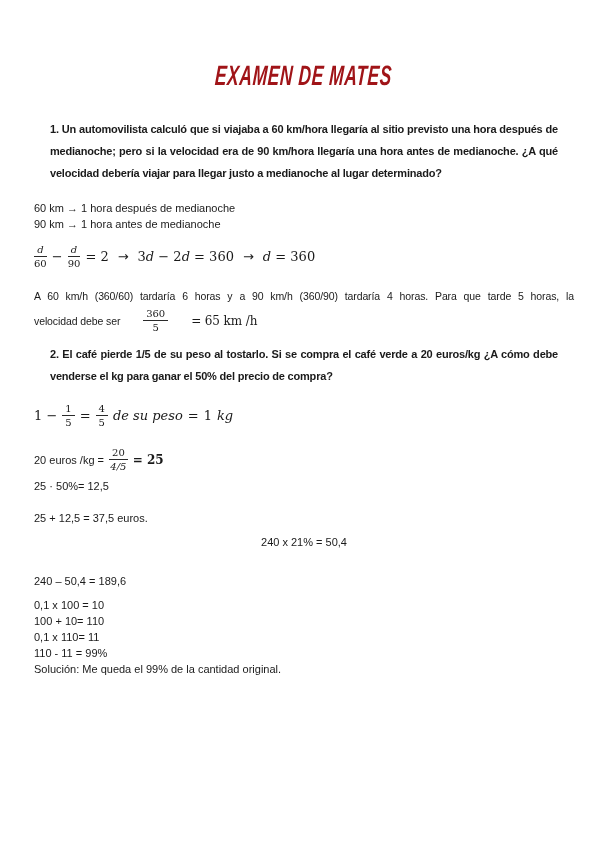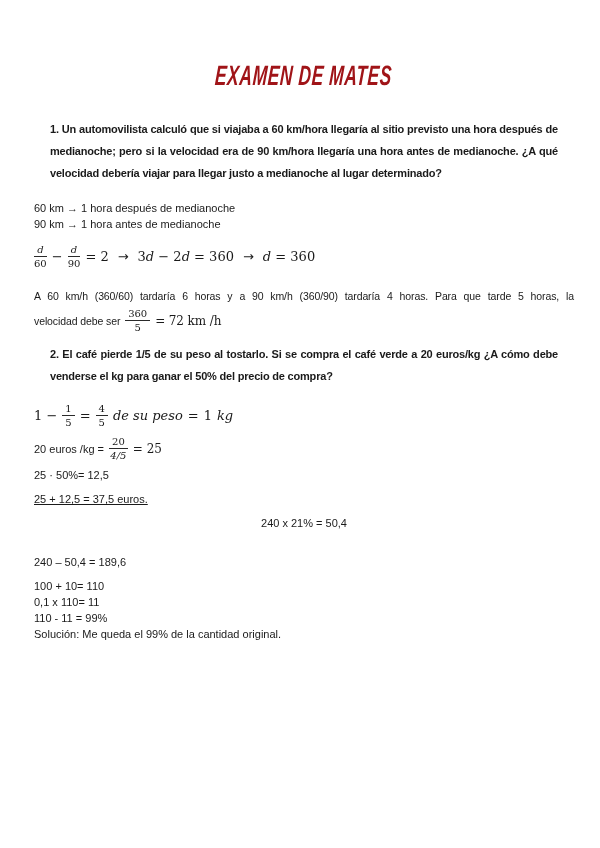--- a/index.html
+++ b/index.html
@@ -24,38 +24,38 @@
   .q2 { margin-top:10px; }
   .q3a { margin-top:18px; }
   .qb { margin-top:14px; }
   .givens { margin-top:8px; font-size:11px; line-height:16px; }
   .math {
     font-family:"DejaVu Serif", serif; font-size:13px;
     display:flex; align-items:center; gap:5px; white-space:nowrap;
   }
   .f1 { margin-top:12px; }
   .m2a { margin-top:10px; }
-  .m2b { margin-top:8px; font-size:12px; }
+  .m2b { margin-top:19px; font-size:12px; }
   .m2b .lead-sans { font-family:"Liberation Sans", sans-serif; font-size:11px; }
   .frac {
     display:inline-flex; flex-direction:column; align-items:center;
     font-size:10px; line-height:1.15; text-align:center;
     font-family:"DejaVu Serif", serif;
   }
   .frac .num { border-bottom:1px solid #2a2a2a; padding:0 3px 0.5px; }
   .frac .den { padding-top:0.5px; }
   .it { font-style:italic; }
-  .mstrong { font-weight:normal; font-size:12px;text-align:right; }
+  .mstrong { font-weight:bold; font-size:12px;text-align:right; }
   .arrow { margin:0 4px; font-family:"DejaVu Sans", sans-serif; }
   .body { font-size:10.5px; letter-spacing:-0.1px; margin:0; }
   .expl1 { margin-top:17px; line-height:20px; text-align:justify; text-align-last:justify; }
-  .expl2 { margin-top:2px; display:flex; align-items:center; gap:5px; }
+  .expl2 { margin-top:2px; display:flex; align-items:center; gap:23px; }
   .calc { font-size:11px; line-height:16px; margin:0; }
   .calc1 { margin-top:6px; }
-  .calc2 { margin-top:8px;text-decoration:underline; }
+  .calc2 { margin-top:16px; }
   .calc-a1 { margin-top:8px;text-align:center; }
   .calc-a2 { margin-top:23px; }
   .sols { margin-top:8px; font-size:11px; line-height:16px; }
 </style>
 </head>
 <body>
 
 <div class="page">
 
   <h1 class="title"><span class="title-inner">EXAMEN DE MATES</span></h1>
@@ -85,21 +85,21 @@
   </div>
 
   <p class="body expl1">A 60 km/h (360/60) tardaría 6 horas y a 90 km/h (360/90) tardaría 4 horas. Para que tarde 5 horas, la</p>
 
   <div class="body expl2">
     <span>velocidad debe ser</span>
     <span class="frac" style="font-size:10px;">
         <span class="num">360</span>
         <span class="den">5</span>
       </span>
-    <span class="math" style="margin:0;font-size:12px;">= 72 km /h</span>
+    <span class="math" style="margin:0;font-size:12px;">= 65 km /h</span>
   </div>
 
   <p class="q q2">2. El café pierde 1/5 de su peso al tostarlo. Si se compra el café verde a 20 euros/kg ¿A cómo debe venderse el kg para ganar el 50% del precio de compra?</p>
 
   <div class="math m2a">
     <span>1 −</span>
     <span class="frac">
         <span class="num">1</span>
         <span class="den">5</span>
       </span>
@@ -125,19 +125,20 @@
 
   <p class="calc calc1">25 · 50%= 12,5</p>
   <p class="calc calc2">25 + 12,5 = 37,5 euros.</p>
 
 
   <p class="calc calc-a1">240 x 21% = 50,4</p>
   <p class="calc calc-a2">240 – 50,4 = 189,6</p>
 
 
   <div class="sols">
+    <div>0,1 x 100 = 10</div>
     <div>100 + 10= 110</div>
     <div>0,1 x 110= 11</div>
     <div>110 - 11 = 99%</div>
     <div>Solución: Me queda el 99% de la cantidad original.</div>
   </div>
 
 </div>
 
 </body></html>

